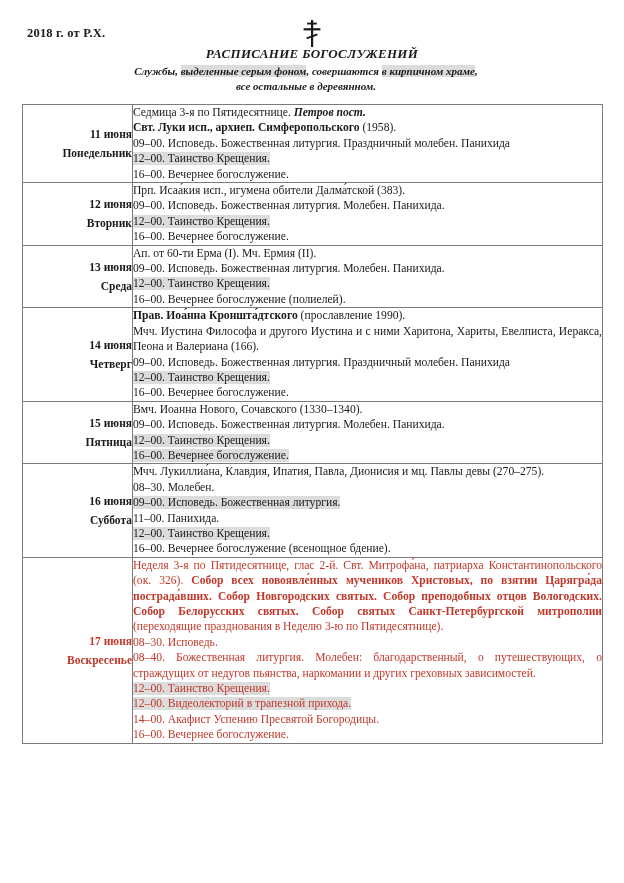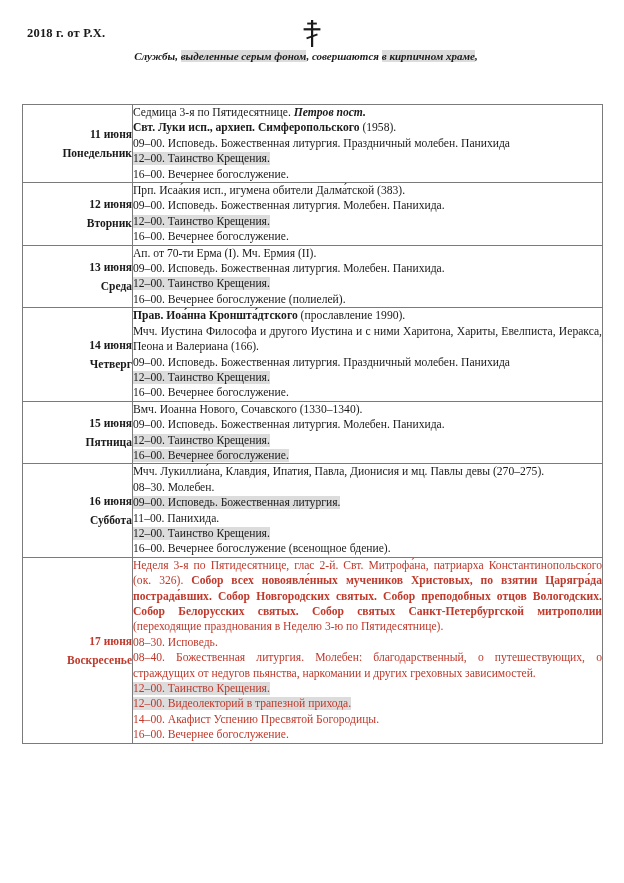--- a/index.html
+++ b/index.html
@@ -149,22 +149,24 @@
         <g fill="#1a1a1a">
           <rect x="10" y="1" width="2.2" height="27"></rect>
           <rect x="6.2" y="3.6" width="9.6" height="1.9"></rect>
           <rect x="2.6" y="9.2" width="16.8" height="2.2"></rect>
           <rect x="5.2" y="16.4" width="11.6" height="1.9" transform="rotate(-20 11 17.3)"></rect>
         </g>
       </svg>
     </div>
 
     <div class="title-block">
+      <div class="main-title">РАСПИСАНИЕ БОГОСЛУЖЕНИЙ</div>
       <div class="subtitle">
         <span>Службы, </span><span class="hl">выделенные серым фоном</span><span>, совершаются </span><span class="hl">в кирпичном храме</span><span>,</span>
+        <div>все остальные в деревянном.</div>
       </div>
     </div>
 
   </div>
 
   <table class="schedule">
     <colgroup>
       <col class="col-date">
       <col class="col-body">
     </colgroup>
@@ -193,21 +195,21 @@
             <div class="line shaded"><span class="txt"><span>12–00. Таинство Крещения.</span></span></div>
             <div class="line"><span class="txt"><span>16–00. Вечернее богослужение.</span></span></div>
           </td>
         </tr>
         <tr>
           <td class="date-cell">
             <span class="d-num">13 июня</span>
             <span class="d-dow">Среда</span>
           </td>
           <td class="body-cell">
-            <div class="line"><span class="txt"><span>Ап. от 70-ти Ерма (I). Мч. Ермия (II).</span></span></div>
+            <div class="line"><span class="txt"><span>Ап. от 60-ти Ерма (I). Мч. Ермия (II).</span></span></div>
             <div class="line"><span class="txt"><span>09–00. Исповедь. Божественная литургия. Молебен. Панихида.</span></span></div>
             <div class="line shaded"><span class="txt"><span>12–00. Таинство Крещения.</span></span></div>
             <div class="line"><span class="txt"><span>16–00. Вечернее богослужение (полиелей).</span></span></div>
           </td>
         </tr>
         <tr>
           <td class="date-cell">
             <span class="d-num">14 июня</span>
             <span class="d-dow">Четверг</span>
           </td>

